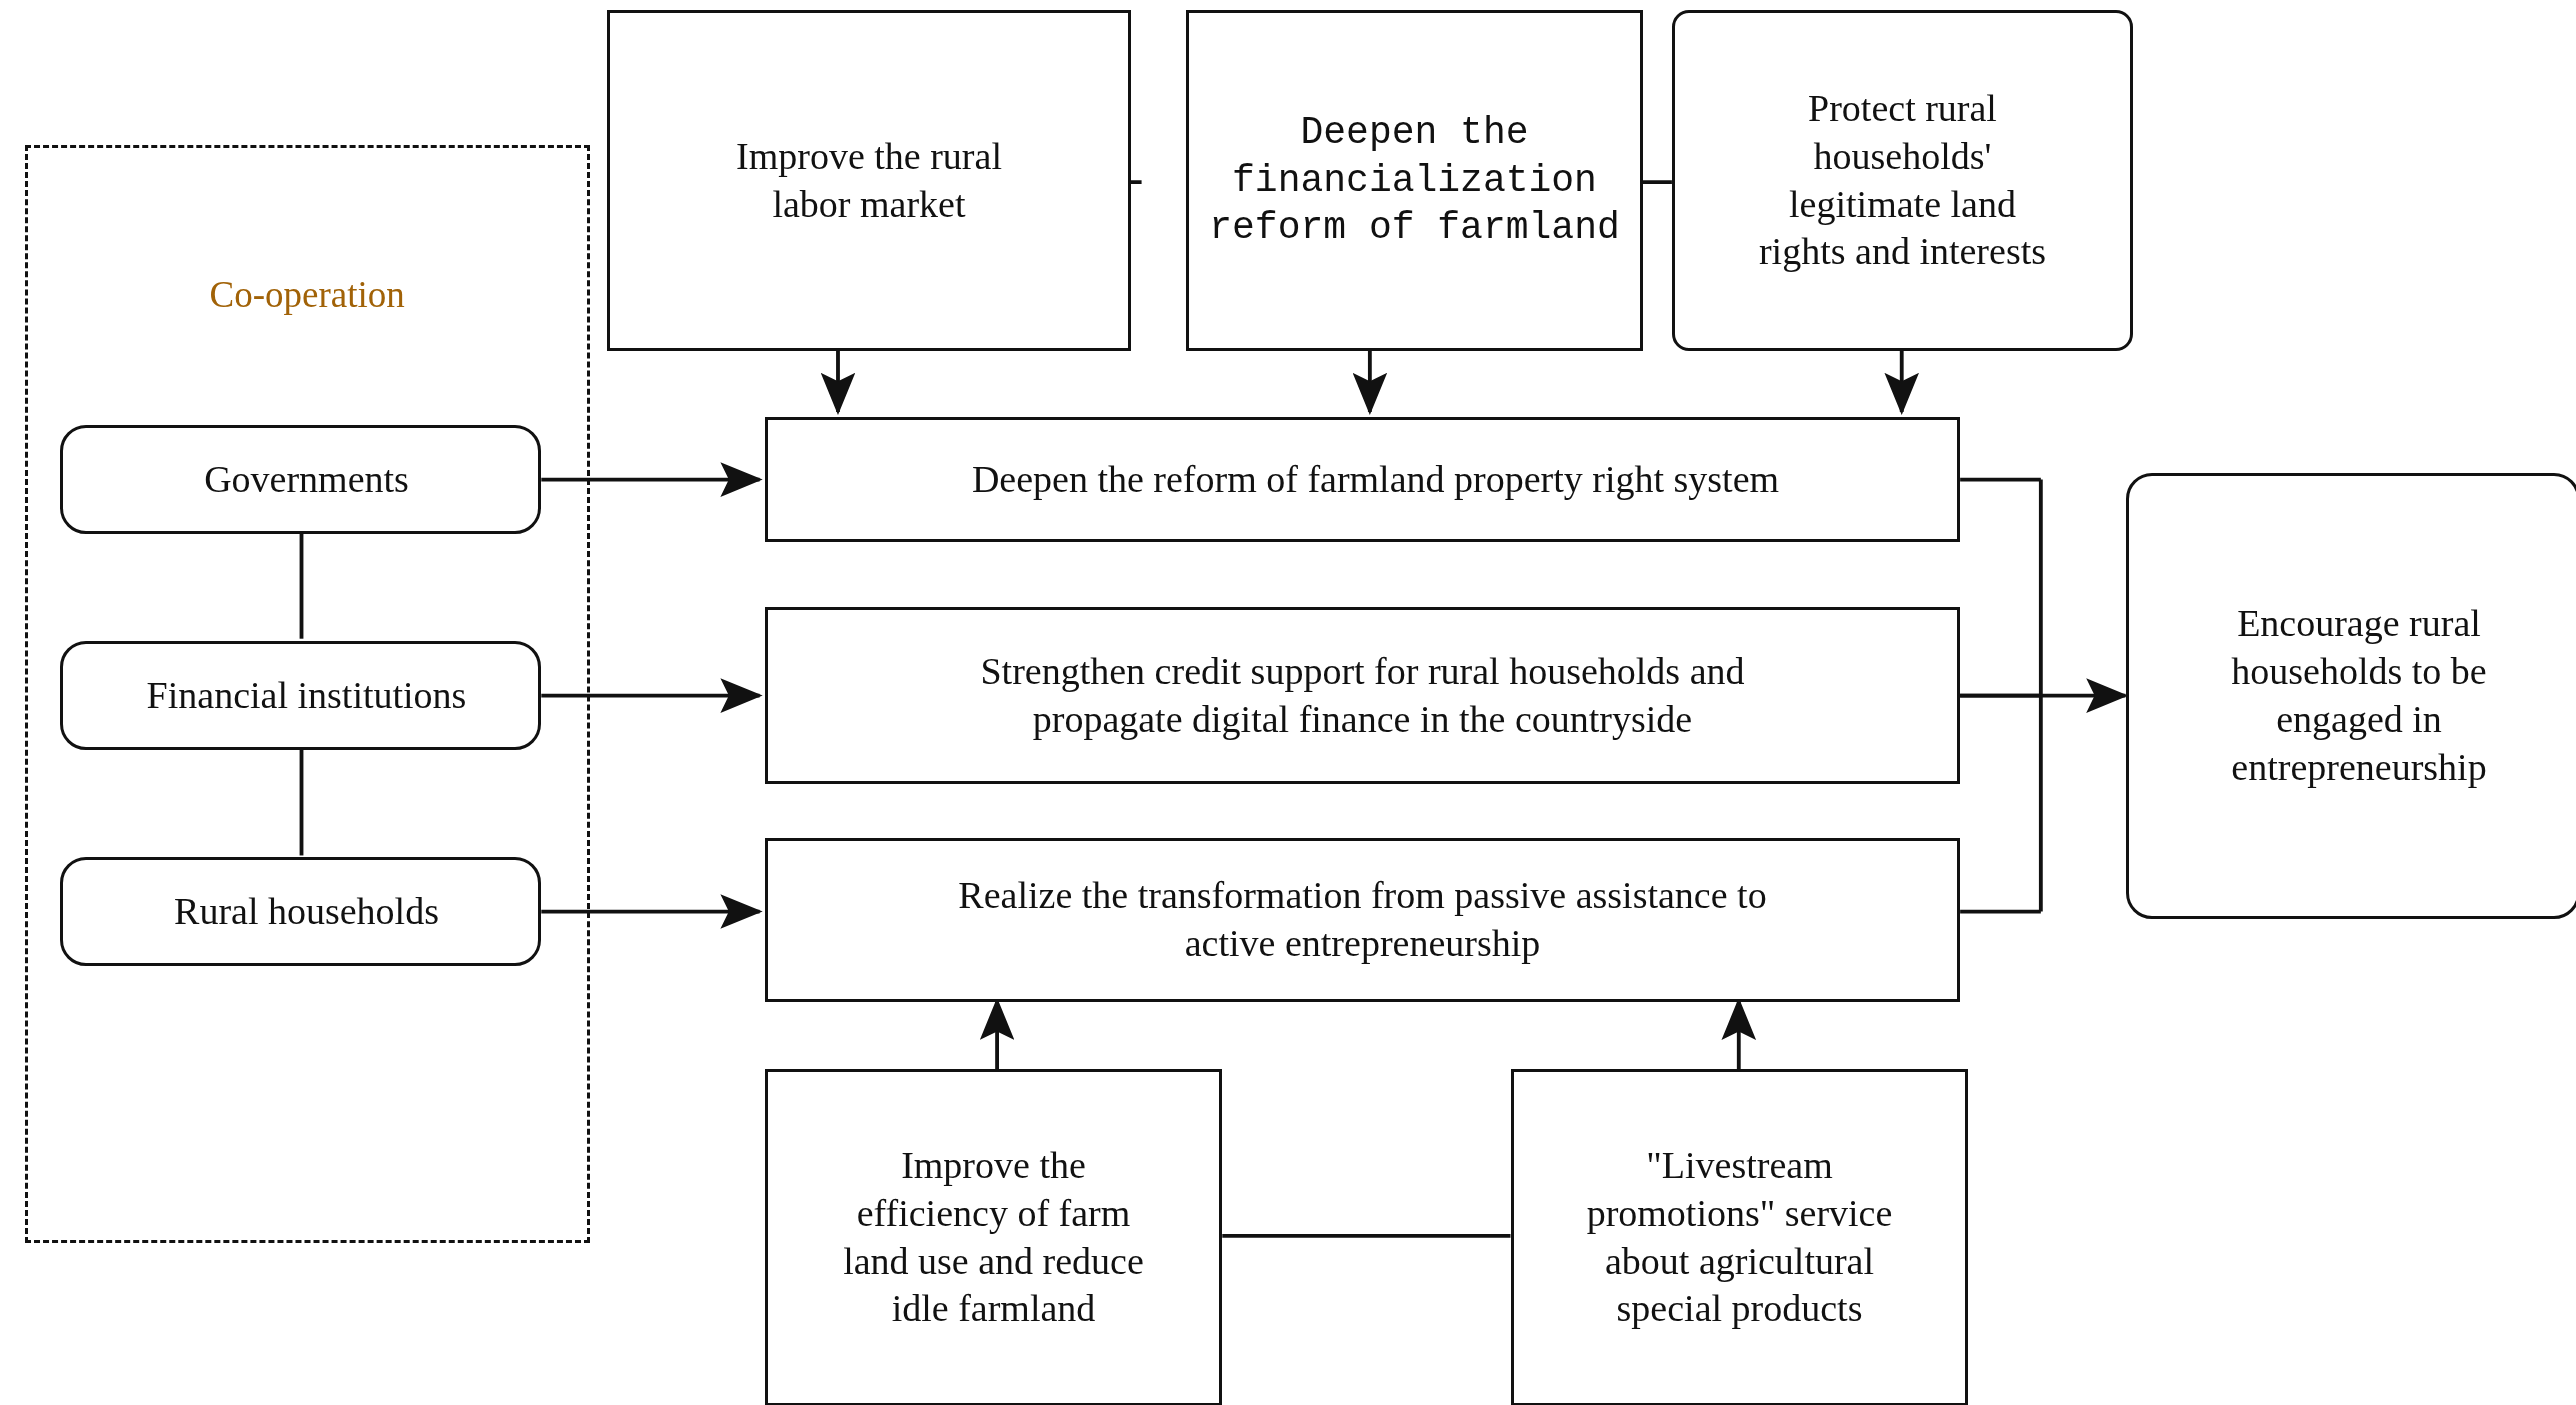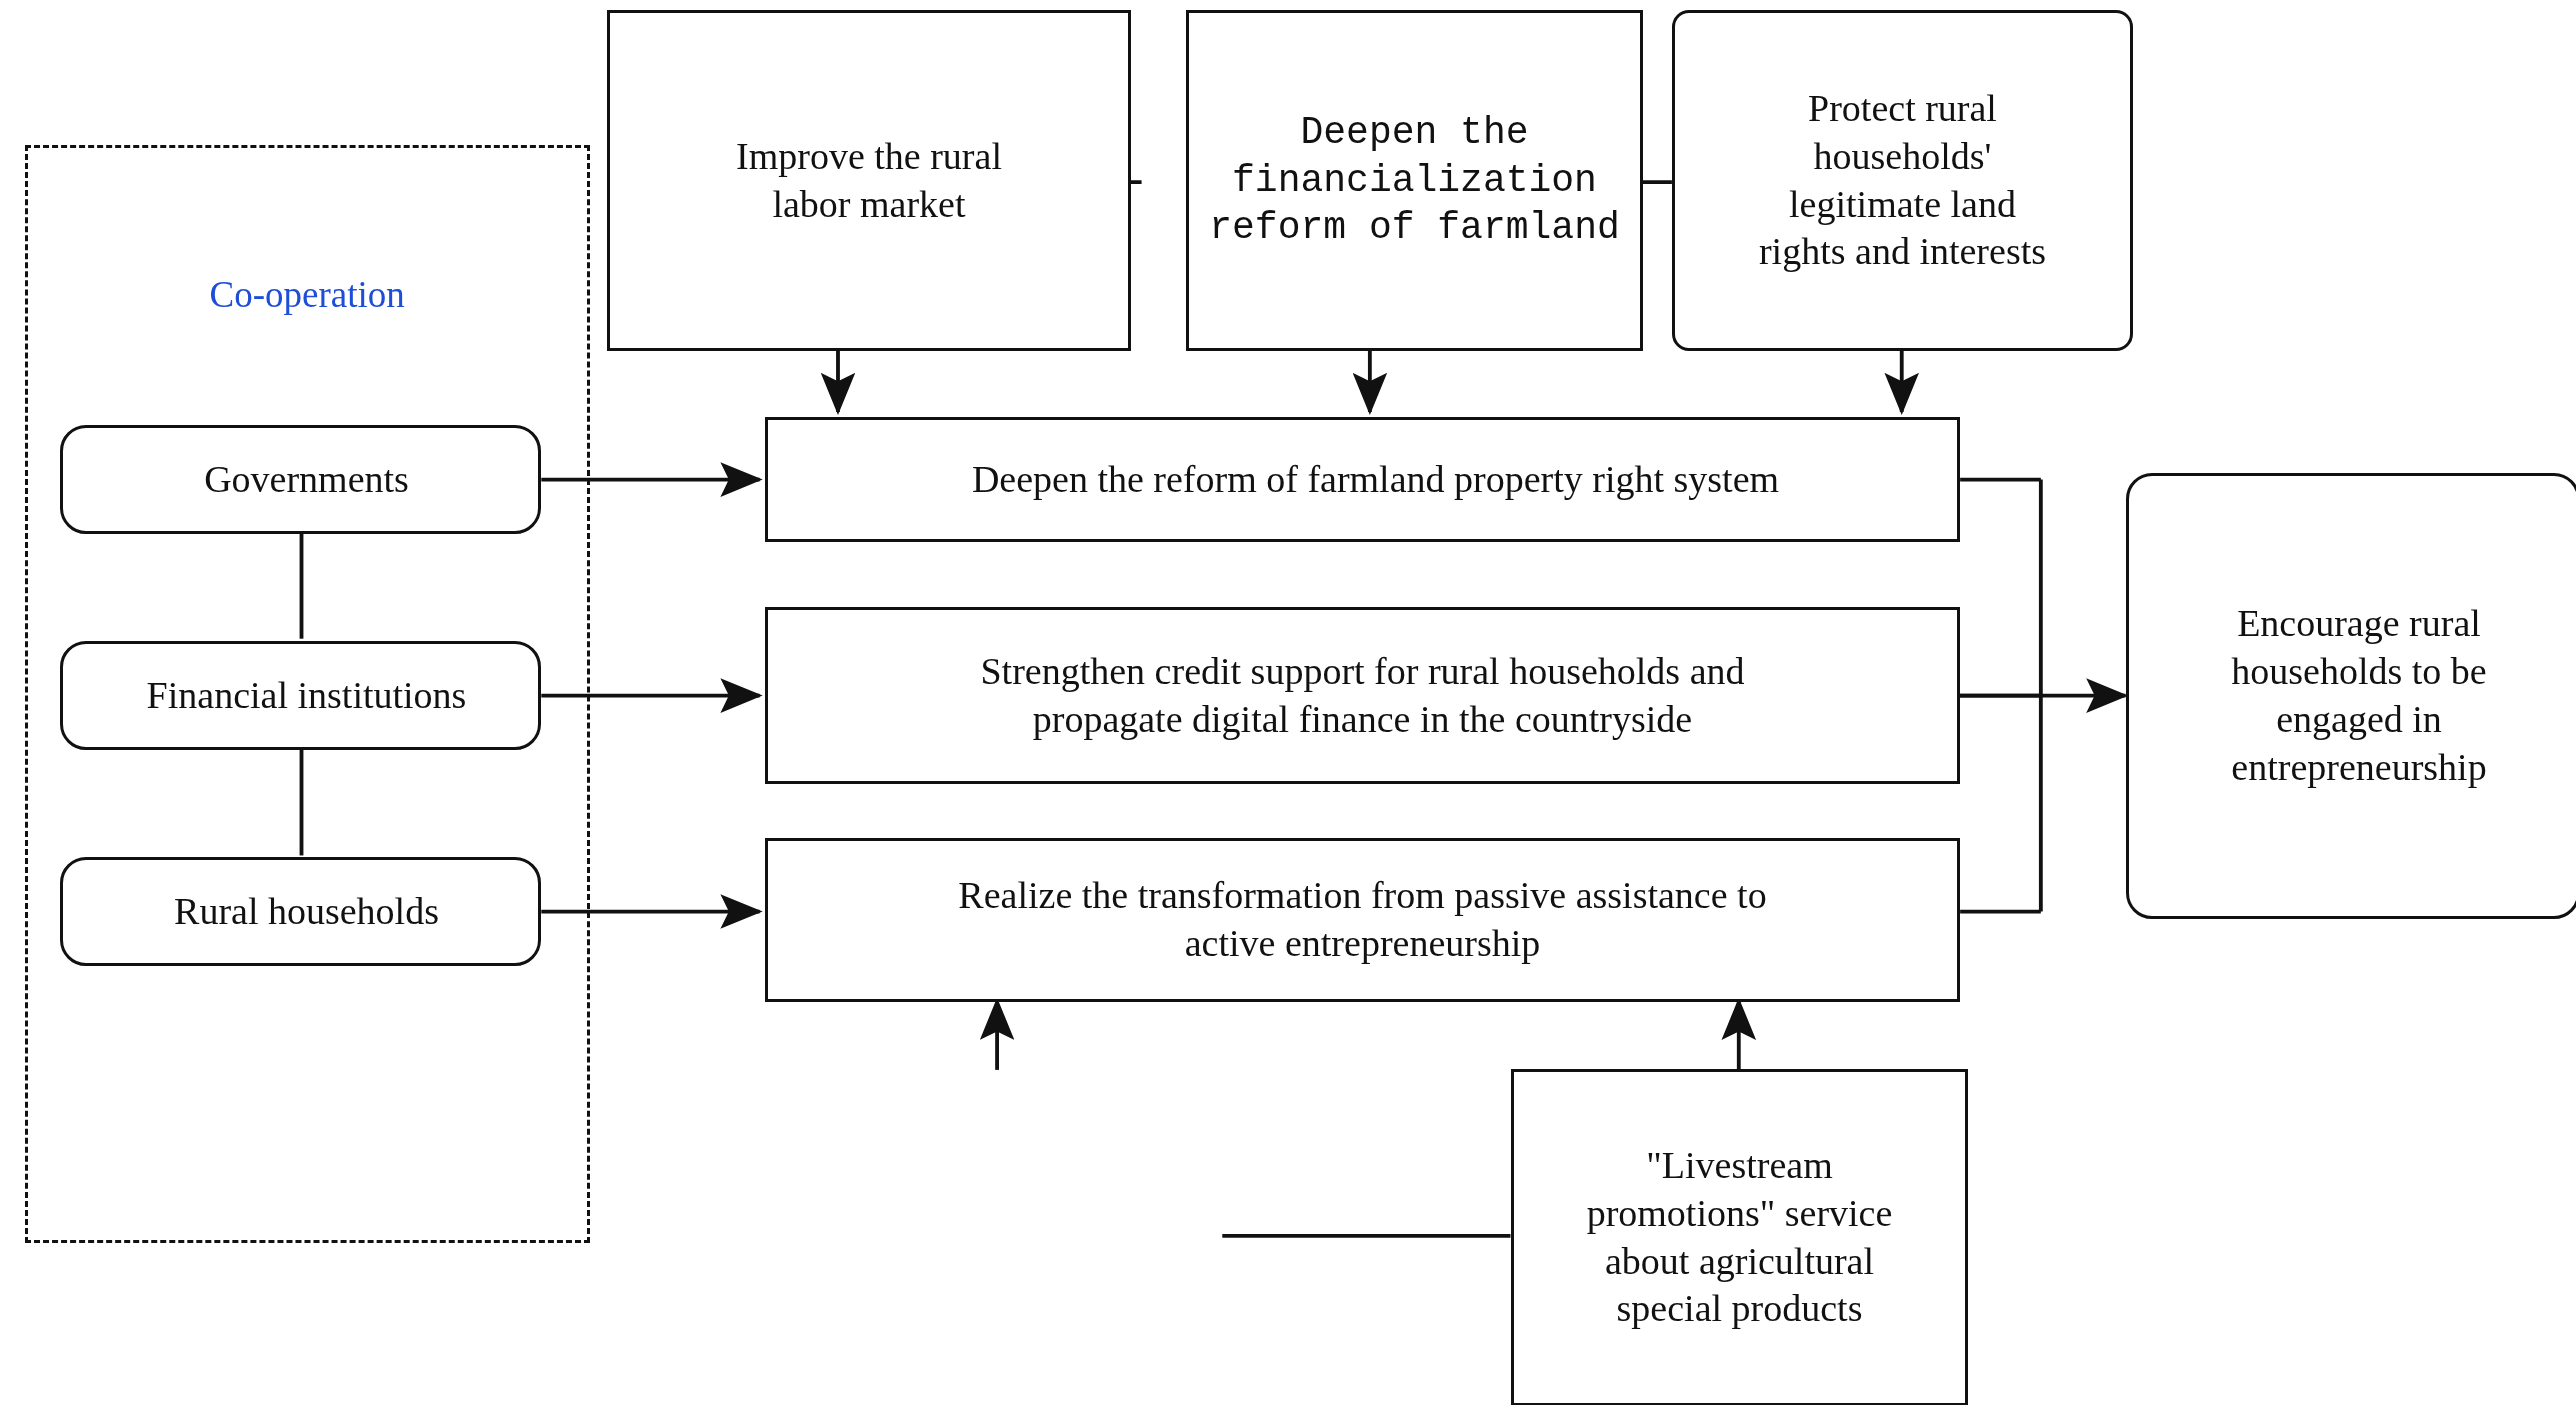--- a/index.html
+++ b/index.html
@@ -7,21 +7,21 @@
        font-family:"Liberation Serif","DejaVu Serif",serif;color:#111111;}
   #stage{position:relative;width:2576px;height:1405px;background:#fff;}
   svg#wires{position:absolute;left:0;top:0;width:2576px;height:1405px;}
   .node{position:absolute;box-sizing:border-box;background:#fff;
         display:flex;align-items:center;justify-content:center;text-align:center;}
   .rect{border:3.8px solid #111;}
   .round{border:3.8px solid #111;border-radius:26px;padding-left:12px;}
   .node .txt{display:block;line-height:1.26;padding:0 10.8px;white-space:pre-line;}
   .f50{font-size:38px;}
   .dashzone{position:absolute;box-sizing:border-box;border:3.8px dashed #111;background:transparent;}
-  .dashlabel{position:absolute;text-align:center;font-size:37px;color:#1d4ed8;}
+  .dashlabel{position:absolute;text-align:center;font-size:37px;color:#a16207;}
 </style>
 </head>
 <body>
 
 <div id="stage">
 
   <svg id="wires" viewBox="0 0 3351 1828">
     <defs>
       <marker id="ah" markerWidth="11" markerHeight="9" refX="10.2" refY="4.5" orient="auto" markerUnits="strokeWidth">
         <path d="M0,0 L11,4.5 L0,9 L2.2,4.5 Z" fill="#111"></path>
@@ -102,20 +102,26 @@
 propagate digital finance in the countryside</span>
   </div>
 
   <div class="node round" style="left:2126px;top:473px;width:454px;height:446px;">
     <span class="txt f50">Encourage rural
 households to be
 engaged in
 entrepreneurship</span>
   </div>
 
+  <div class="node rect" style="left:765px;top:1069px;width:457px;height:337px;">
+    <span class="txt f50">Improve the
+efficiency of farm
+land use and reduce
+idle  farmland</span>
+  </div>
 
   <div class="node rect" style="left:1511px;top:1069px;width:457px;height:337px;">
     <span class="txt f50">"Livestream
 promotions" service
 about agricultural
 special products</span>
   </div>
 
 </div>
 

